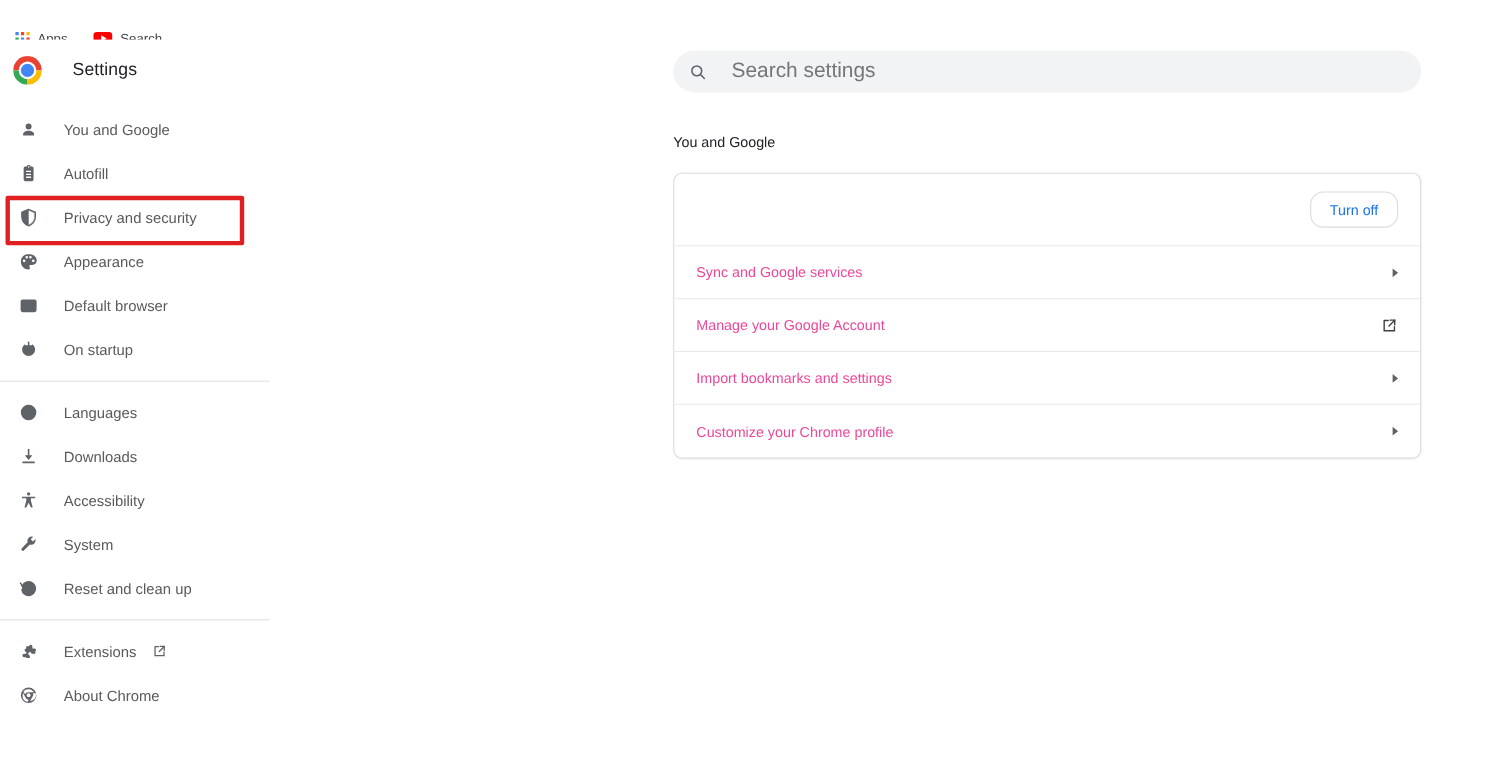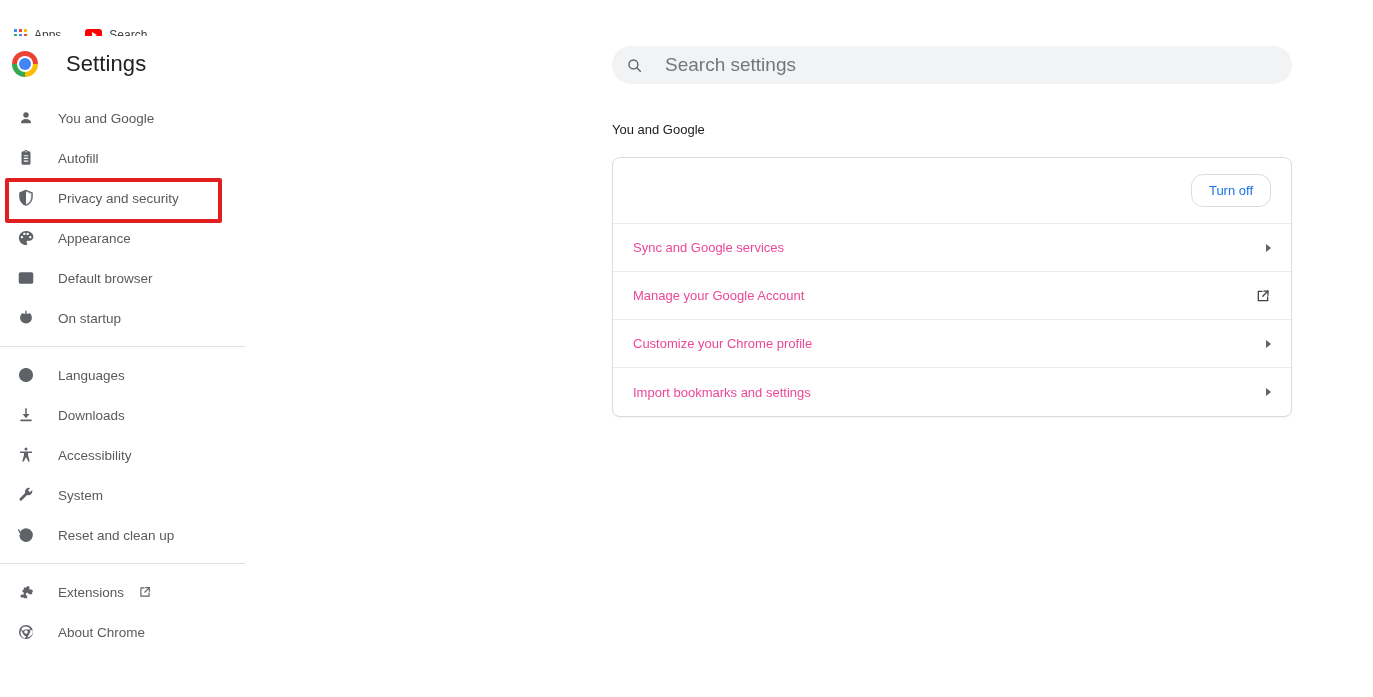--- a/index.html
+++ b/index.html
@@ -97,21 +97,21 @@
     border-radius: 50%;
     background: #ffffff;
   }
   #chrome-logo .core {
     position: absolute; top: 7px; left: 7px;
     width: 12px; height: 12px;
     border-radius: 50%;
     background: #4285f4;
   }
   #settings-title {
-    font-size: 22px;
+    font-size: 16px;
     color: #202124;
     margin-left: 28px;
     letter-spacing: 0.1px;
   }
 
   .nav-group { padding-top: 6px; }
   .nav-item {
     position: relative;
     display: flex; align-items: center;
     height: 40px;
@@ -475,24 +475,24 @@
       <span class="ext-link-icon">
         <svg width="16" height="16" viewBox="0 0 24 24" stroke-width="1.9" stroke-linecap="round">
             <path d="M5 5h5.5M5 5v14h14v-5.5M5 5" fill="none"></path>
             <path d="M13.2 4.6h6.2v6.2" fill="none"></path>
             <line x1="19.4" y1="4.6" x2="11.6" y2="12.4"></line>
           </svg>
       </span>
     </div>
 
     <div class="card-row">
+      <span class="card-row-label">Import bookmarks and settings</span>
+      <span class="chevron-right"></span>
+    </div>
+
+    <div class="card-row">
       <span class="card-row-label">Customize your Chrome profile</span>
       <span class="chevron-right"></span>
     </div>
 
-    <div class="card-row">
-      <span class="card-row-label">Import bookmarks and settings</span>
-      <span class="chevron-right"></span>
-    </div>
-
   </div>
 
 </div>
 
 </body></html>

